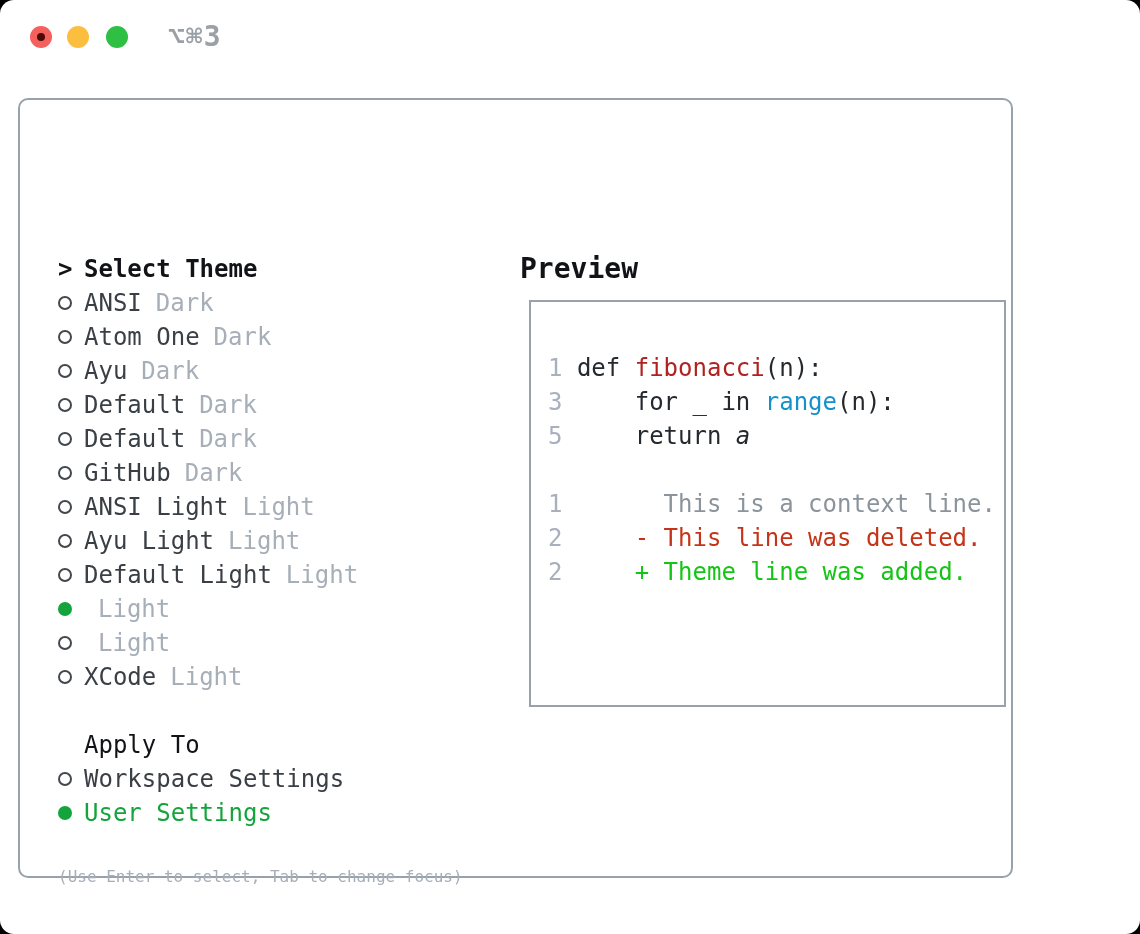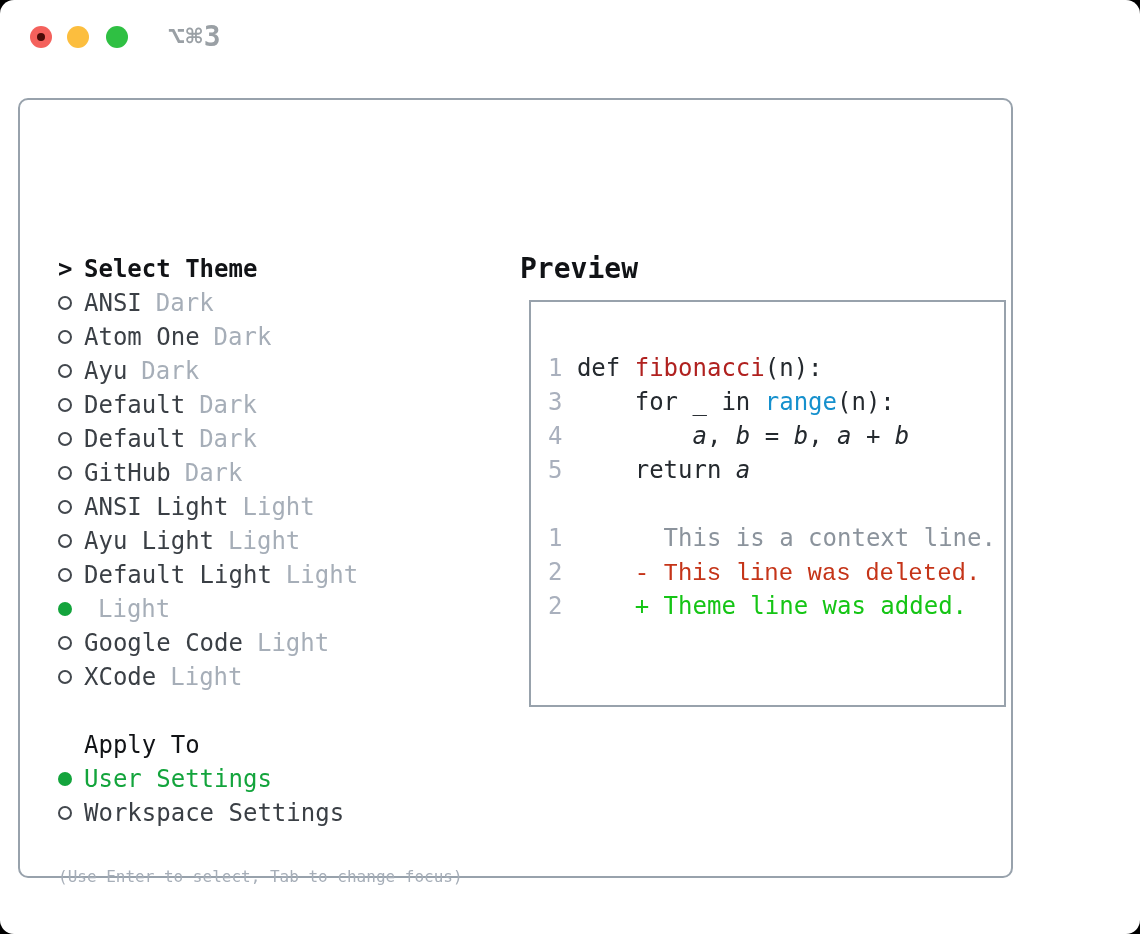--- a/index.html
+++ b/index.html
@@ -70,21 +70,21 @@
                overflow:hidden;}
   .code{margin:49px 0 0;padding:0 17px;font-size:24px;line-height:34px;}
   .code .cl{white-space:pre;height:34px;}
   .lineno{color:var(--lineno);}
   .tk-p{color:var(--code_plain);}
   .tk-fn{color:var(--code_fn);}
   .tk-num{color:var(--code_num);}
   .tk-call{color:var(--code_call);}
   .tk-var{color:var(--code_plain);font-style:italic;}
   .tk-ctx{color:var(--diff_ctx);}
-  .tk-del{color:var(--diff_del);font-family:Liberation Mono, monospace;}
+  .tk-del{color:var(--diff_del);}
   .tk-add{color:var(--diff_add);}
 </style>
 </head>
 <body>
 
 <div class="card">
 
   <span class="traffic tl-close">
     <span class="tl-dot"></span>
   </span>
@@ -103,46 +103,45 @@
     <div class="row"><span class="marker"><span class="radio"></span></span><span class="t-name">ANSI</span><span class="t-variant">Dark</span></div>
         <div class="row"><span class="marker"><span class="radio"></span></span><span class="t-name">Atom One</span><span class="t-variant">Dark</span></div>
         <div class="row"><span class="marker"><span class="radio"></span></span><span class="t-name">Ayu</span><span class="t-variant">Dark</span></div>
         <div class="row"><span class="marker"><span class="radio"></span></span><span class="t-name">Default</span><span class="t-variant">Dark</span></div>
         <div class="row"><span class="marker"><span class="radio"></span></span><span class="t-name">Default</span><span class="t-variant">Dark</span></div>
         <div class="row"><span class="marker"><span class="radio"></span></span><span class="t-name">GitHub</span><span class="t-variant">Dark</span></div>
         <div class="row"><span class="marker"><span class="radio"></span></span><span class="t-name">ANSI Light</span><span class="t-variant">Light</span></div>
         <div class="row"><span class="marker"><span class="radio"></span></span><span class="t-name">Ayu Light</span><span class="t-variant">Light</span></div>
         <div class="row"><span class="marker"><span class="radio"></span></span><span class="t-name">Default Light</span><span class="t-variant">Light</span></div>
         <div class="row"><span class="marker"><span class="radio sel"></span></span><span class="t-variant">Light</span></div>
-        <div class="row"><span class="marker"><span class="radio"></span></span><span class="t-name">Google Code</span><span class="t-variant">Light</span></div>
+        <div class="row"><span class="marker"><span class="radio"></span></span><span class="t-variant">Light</span></div>
         <div class="row"><span class="marker"><span class="radio"></span></span><span class="t-name">XCode</span><span class="t-variant">Light</span></div>
       </div>
 
     <div class="apply">
       <div class="row">
         <span class="marker"></span>
         <span class="subheading">Apply To</span>
       </div>
       <div>
 
-      <div class="row"><span class="marker"><span class="radio sel"></span></span><span class="opt-label sel">User Settings</span></div>
-          <div class="row"><span class="marker"><span class="radio"></span></span><span class="opt-label">Workspace Settings</span></div>
+      <div class="row"><span class="marker"><span class="radio"></span></span><span class="opt-label">Workspace Settings</span></div>
+          <div class="row"><span class="marker"><span class="radio sel"></span></span><span class="opt-label sel">User Settings</span></div>
         </div>
     </div>
 
     <div class="hint">(Use Enter to select, Tab to change focus)</div>
 
     <div class="preview-title">Preview</div>
 
     <div class="preview-box">
       <div class="code">
 
       <div class="cl"><span class="lineno">1 </span><span class="tk-p">def </span><span class="tk-fn">fibonacci</span><span class="tk-p">(n):</span></div>
           <div class="cl"><span class="lineno">3 </span><span class="tk-p">    for _ in </span><span class="tk-call">range</span><span class="tk-p">(n):</span></div>
-          <div class="cl"><span class="lineno">4 </span><span class="tk-p">        </span><span class="tk-var">a</span><span class="tk-p">, </span><span class="tk-var">b</span><span class="tk-p"> = </span><span class="tk-var">b</span><span class="tk-p">, </span><span class="tk-var">a</span><span class="tk-p"> + </span><span class="tk-var">b</span></div>
           <div class="cl"><span class="lineno">5 </span><span class="tk-p">    return </span><span class="tk-var">a</span></div>
           <div class="cl"><span class="lineno"></span></div>
           <div class="cl"><span class="lineno">1 </span><span class="tk-ctx">      This is a context line.</span></div>
           <div class="cl"><span class="lineno">2 </span><span class="tk-p">    </span><span class="tk-del">- This line was deleted.</span></div>
           <div class="cl"><span class="lineno">2 </span><span class="tk-p">    </span><span class="tk-add">+ Theme line was added.</span></div>
         </div>
     </div>
 
   </div>
 </div>

